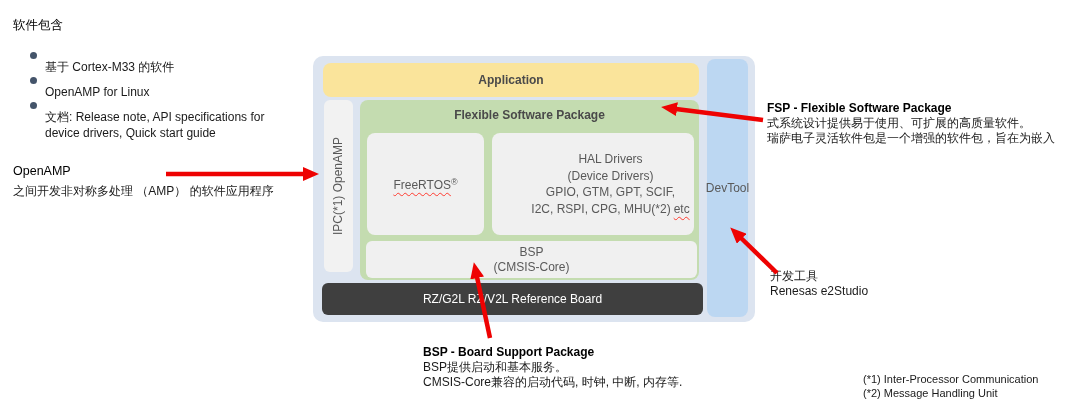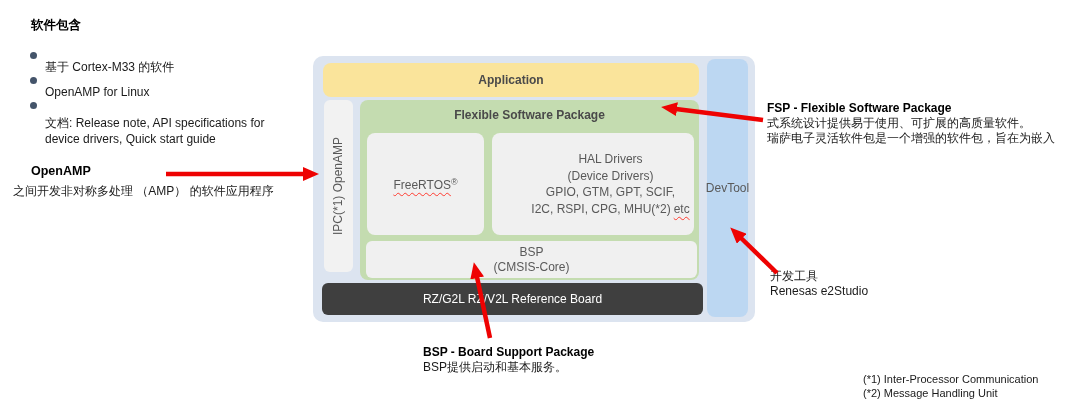--- a/index.html
+++ b/index.html
@@ -9,24 +9,23 @@
     background: #ffffff;
     font-family: "Liberation Sans", "DejaVu Sans", sans-serif;
     color: #1a1a1a;
     overflow: hidden;
   }
   .abs { position: absolute; }
 
   
   .section-heading {
     font-size: 12.5px;
-    font-weight: 700;
+    font-weight: 400;
     color: #000;
     white-space: nowrap;
-    margin-left: 18px;
   }
   .bullet-row { position: absolute; left: 30px; display: flex; flex-direction: column; }
   .bullet-dot {
     width: 7px; height: 7px; border-radius: 50%;
     background: #44546a;
     margin-top: 4px;
     flex: 0 0 auto;
   }
   .bullet-text {
     margin-left: 15px;
@@ -138,21 +137,21 @@
 <div class="abs section-heading" style="left:13px; top:17px;">软件包含</div>
 
 <div class="bullet-row" style="top:48px;">
   <div class="bullet-dot"></div>
   <div class="bullet-text">基于 Cortex-M33 的软件</div>
 </div>
 <div class="bullet-row" style="top:73px;">
   <div class="bullet-dot"></div>
   <div class="bullet-text">OpenAMP for Linux</div>
 </div>
-<div class="bullet-row" style="top:98px;gap:6px;">
+<div class="bullet-row" style="top:98px;">
   <div class="bullet-dot"></div>
   <div class="bullet-text">文档: Release note, API specifications for device drivers, Quick start guide</div>
 </div>
 
 <div class="abs section-heading" style="left:13px; top:164px;">OpenAMP</div>
 <div class="abs" style="left:13px; top:184px;">
   <div class="body-text">之间开发非对称多处理 （AMP） 的软件应用程序</div>
 </div>
 
 <div class="abs diagram">
@@ -198,20 +197,21 @@
 </div>
 
 <div class="abs" style="left:770px; top:269px;">
   <div class="note-line">开发工具</div>
   <div class="note-line">Renesas e2Studio</div>
 </div>
 
 <div class="abs" style="left:423px; top:345px;">
   <div class="note-title">BSP - Board Support Package</div>
   <div class="note-line">BSP提供启动和基本服务。</div>
+  <div class="note-line">CMSIS-Core兼容的启动代码, 时钟, 中断, 内存等.</div>
 </div>
 
 <div class="abs" style="left:863px; top:372px;">
   <div class="footnote-line">(*1) Inter-Processor Communication</div>
   <div class="footnote-line">(*2) Message Handling Unit</div>
 </div>
 
 <svg class="abs arrow-overlay" width="1080" height="410" viewBox="0 0 1080 410">
   <defs>
     <marker id="arrowhead" markerUnits="userSpaceOnUse" markerWidth="16" markerHeight="14" refX="1" refY="7" orient="auto">

